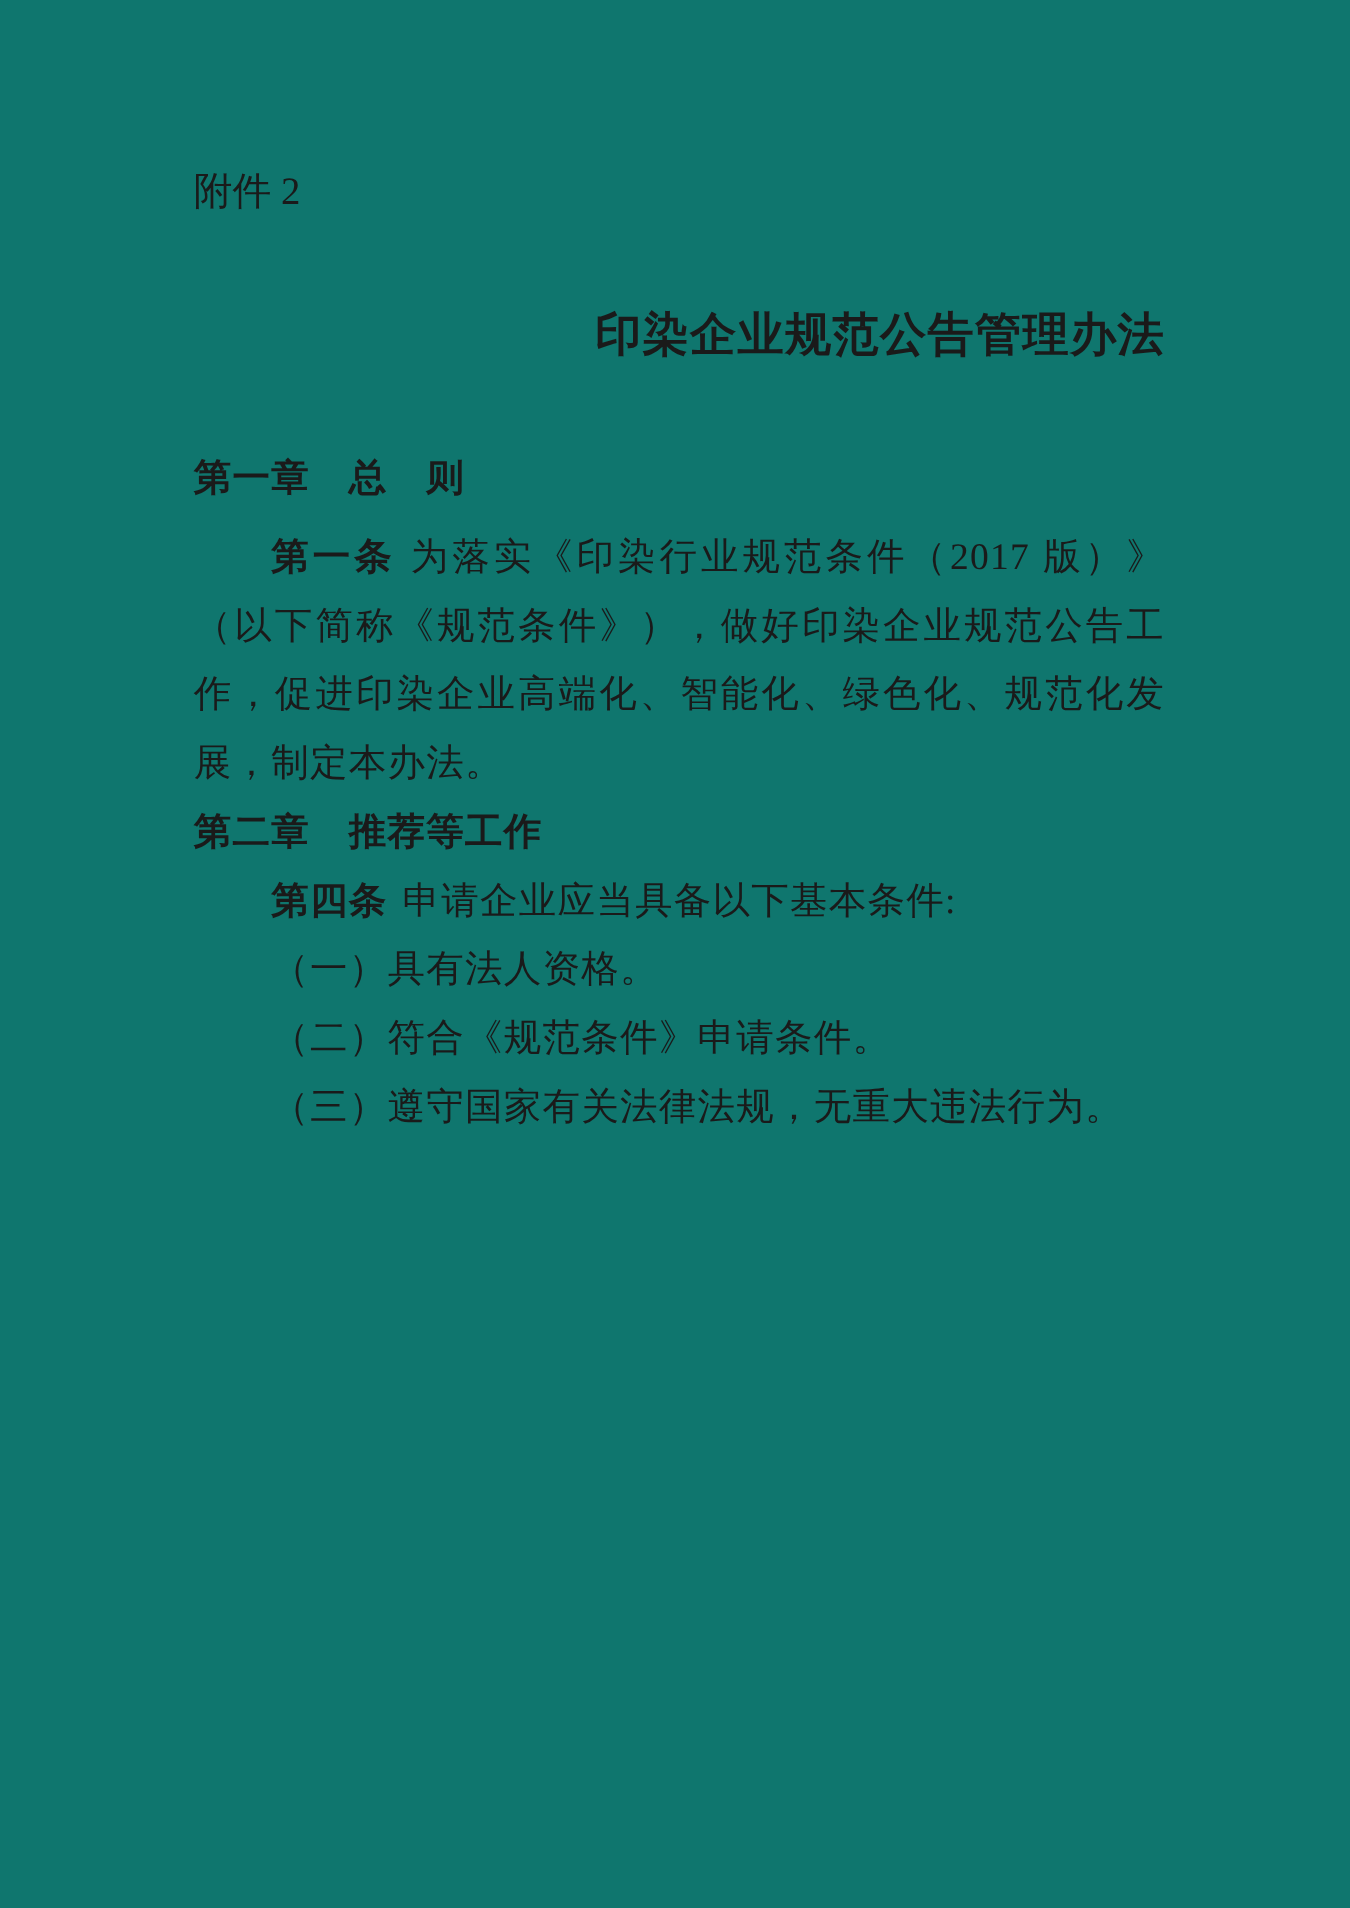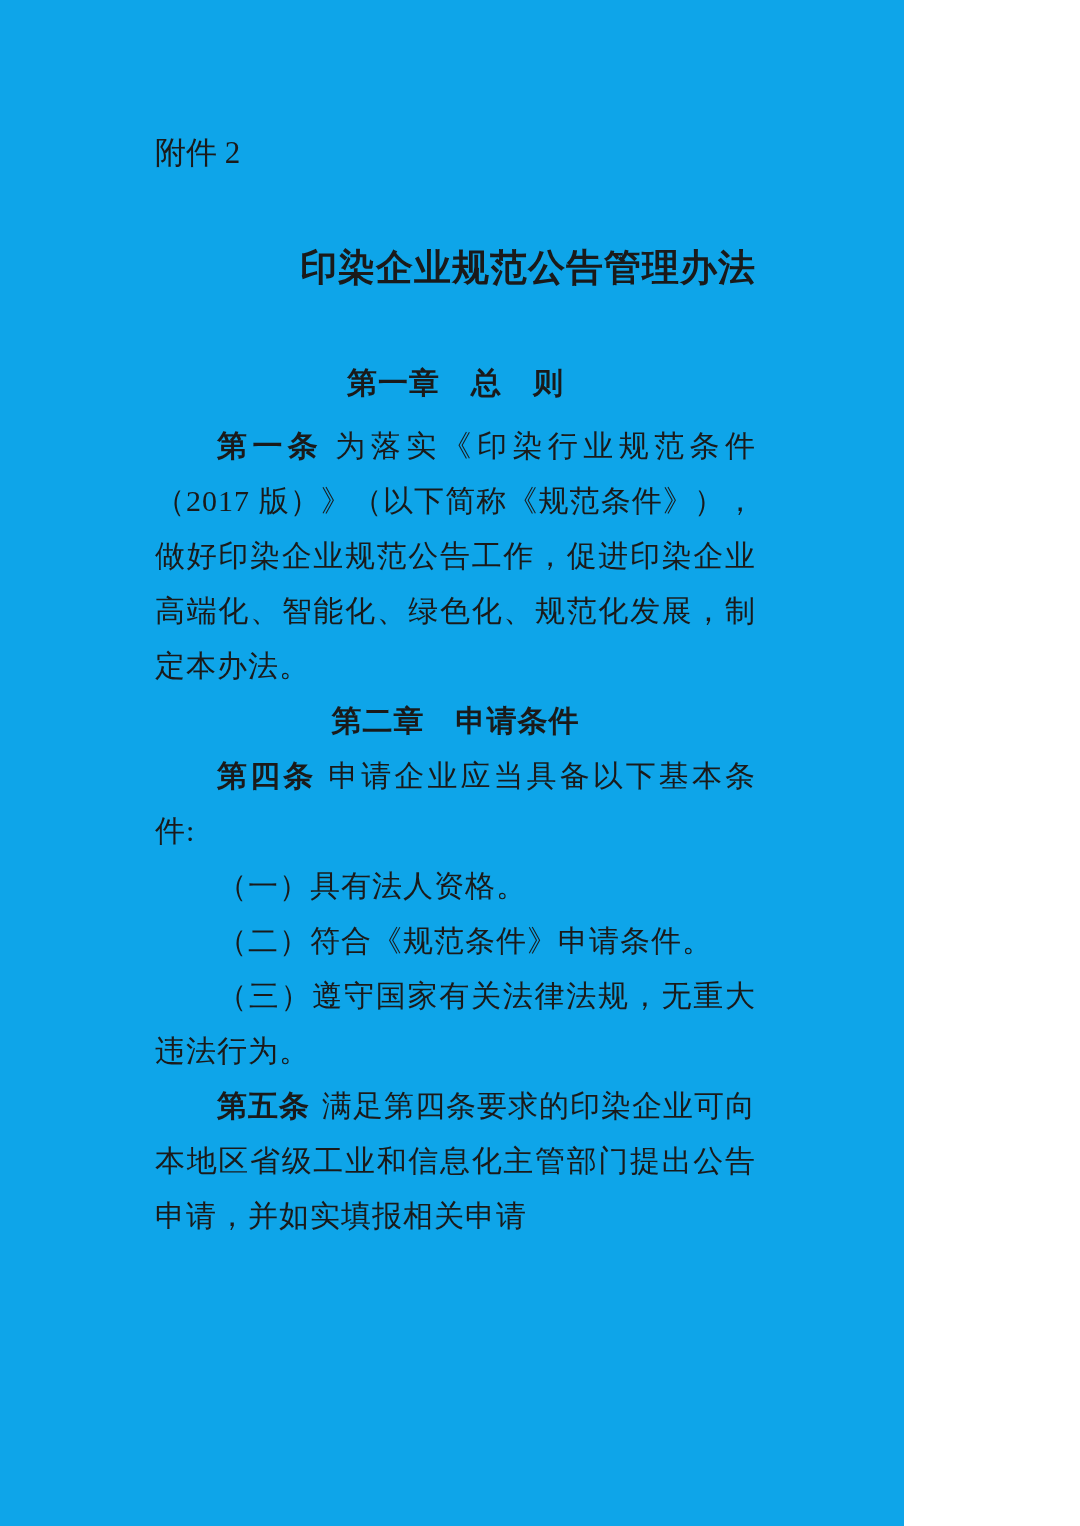--- a/index.html
+++ b/index.html
@@ -2,23 +2,23 @@
 <html lang="zh"><head>
 <meta charset="utf-8">
 <style>
   html, body {
     margin: 0;
     padding: 0;
     background: #ffffff;
   }
   .page {
     position: relative;
-    width: 904px;
+    width: 1080px;
     height: 1526px;
-    background: #0ea5e9;
+    background: #0f766e;
     color: #1a1a1a;
     box-sizing: border-box;
     padding: 133px 148px 0 155px;
     overflow: hidden;
     font-family: "Liberation Serif", "DejaVu Serif", serif;
   }
   .attachment {
     font-size: 31px;
     line-height: 40px;
     font-family: "Liberation Serif", "DejaVu Serif", serif;
@@ -26,21 +26,21 @@
   .doc-title {
     margin: 74px 0 0 0;
     text-align: right;
     font-family: "Liberation Sans", "DejaVu Sans", sans-serif;
     font-weight: 700;
     font-size: 37px;
     line-height: 42px;
     letter-spacing: 1px;
   }
   .chapter-heading {
-    text-align: center;
+    text-align: left;
     font-family: "Liberation Sans", "DejaVu Sans", sans-serif;
     font-weight: 700;
     font-size: 30px;
     letter-spacing: 1px;
   }
   .chapter-heading.first {
     margin: 76px 0 0 0;
     line-height: 36px;
   }
   .chapter-heading.inline-flow {
@@ -76,28 +76,27 @@
 
   <h1 class="doc-title">印染企业规范公告管理办法</h1>
 
   <h2 class="chapter-heading first">第一章　总　则</h2>
 
   <div class="body-block">
 
     <p class="para"><span class="art-num">第一条</span><span>为落实《印染行业规范条件（2017 版）》（以下简称《规范条件》），做好印染企业规范公告工作，促进印染企业高端化、智能化、绿色化、规范化发展，制定本办法。</span></p>
 
 
-    <h2 class="chapter-heading inline-flow">第二章　申请条件</h2>
+    <h2 class="chapter-heading inline-flow">第二章　推荐等工作</h2>
 
 
     <p class="para"><span class="art-num">第四条</span><span>申请企业应当具备以下基本条件:</span></p>
 
     <p class="para"><span>（一）具有法人资格。</span></p>
 
     <p class="para"><span>（二）符合《规范条件》申请条件。</span></p>
 
     <p class="para"><span>（三）遵守国家有关法律法规，无重大违法行为。</span></p>
 
-    <p class="para"><span class="art-num">第五条</span><span>满足第四条要求的印染企业可向本地区省级工业和信息化主管部门提出公告申请，并如实填报相关申请</span></p>
 
   </div>
 
 </div>
 
 </body></html>

